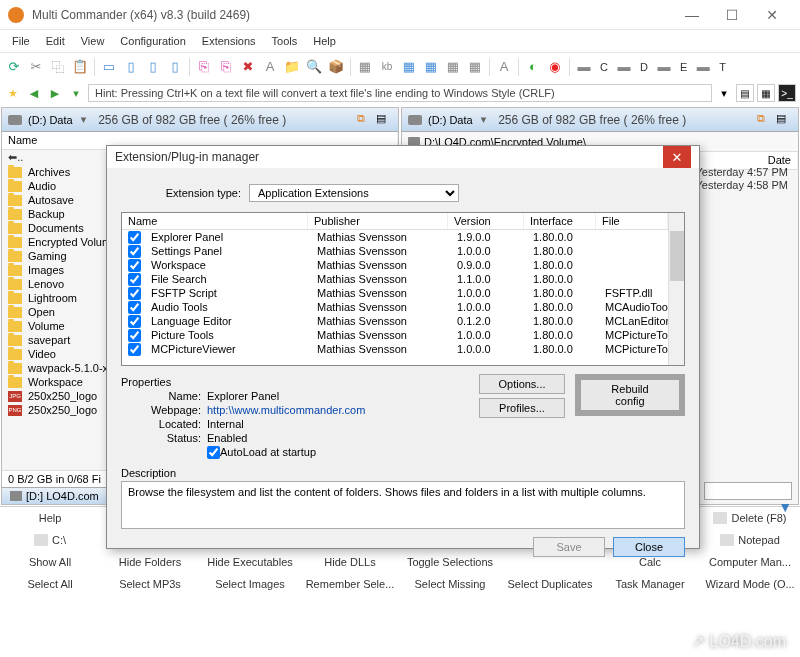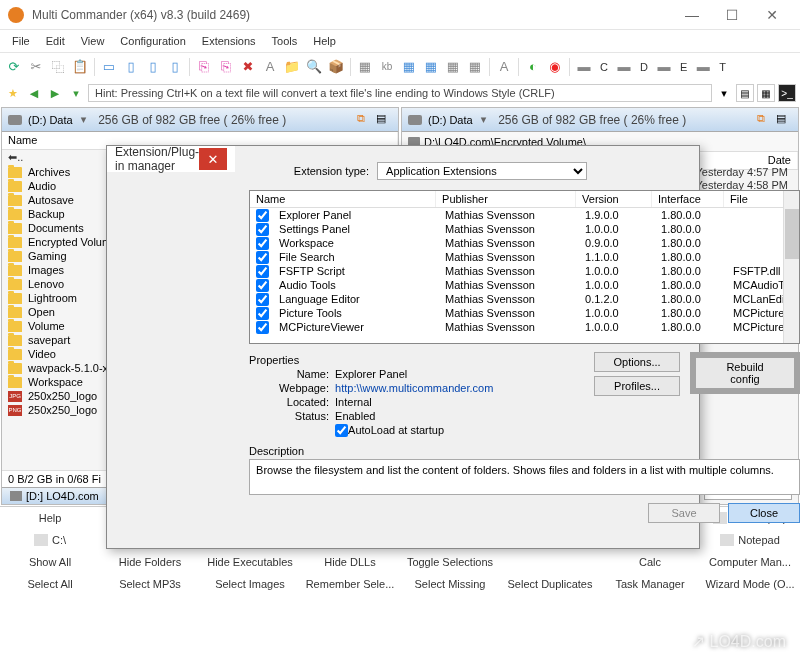--- a/index.html
+++ b/index.html
@@ -51,21 +51,21 @@
 .panel-tab { background: linear-gradient(#e8f0f8, #c2d8ef); border-top: 1px solid #aaa; padding: 2px 8px; display: flex; align-items: center; font-size: 11px; }
 .panel-tab .pi { width: 12px; height: 10px; background: #888; margin-right: 4px; }
 
 
 .cmdbar { display: flex; flex-direction: column; border-top: 1px solid #ccc; }
 .cmdrow { display: flex; height: 22px; }
 .cmdcell { flex: 1; display: flex; align-items: center; justify-content: center; gap: 4px; font-size: 11px; color: #333; }
 .cmdcell .ci { width: 14px; height: 12px; background: #ddd; }
 
 
-.dialog-overlay { position: absolute; left: 106px; top: 145px; width: 594px; height: 404px; background: #f0f0f0; border: 1px solid #888; box-shadow: 3px 3px 10px rgba(0,0,0,0.3); display: flex; flex-direction: row; }
+.dialog-overlay { position: absolute; left: 106px; top: 145px; width: 594px; height: 404px; background: #f0f0f0; border: 1px solid #888; box-shadow: 3px 3px 10px rgba(0,0,0,0.3); display: flex; flex-direction: column; }
 .dlg-title { height: 26px; background: #fff; display: flex; align-items: center; padding: 0 8px; }
 .dlg-title .t { flex: 1; font-size: 12px; color: #333; }
 .dlg-close { width: 28px; height: 22px; background: #ce3a2c; color: #fff; display: flex; align-items: center; justify-content: center; font-size: 13px; }
 .dlg-body { flex: 1; padding: 10px 14px; display: flex; flex-direction: column; }
 .dlg-row { display: flex; align-items: center; margin: 6px 0 10px 20px; }
 .dlg-row .lbl { width: 100px; text-align: right; margin-right: 8px; font-size: 11px; }
 .dlg-row select { width: 210px; font-size: 11px; padding: 1px 4px; background: #fff; border: 1px solid #aaa; }
 .ext-table { border: 1px solid #888; background: #fff; height: 154px; overflow: hidden; position: relative; }
 .ext-head { display: flex; background: #fff; border-bottom: 1px solid #ddd; font-size: 11px; }
 .ext-head .h { padding: 2px 6px; border-right: 1px solid #eee; }
@@ -90,21 +90,21 @@
 .props-left { flex: 1; }
 .props-left .prow { display: flex; font-size: 11px; margin: 2px 0; }
 .props-left .plbl { width: 80px; text-align: right; margin-right: 6px; }
 .props-left .pval { }
 .props-left .pval.link { color: #0645ad; }
 .props-btns { display: flex; flex-direction: column; gap: 4px; width: 86px; }
 .props-btns button { font-size: 11px; padding: 3px 6px; background: #e8e8e8; border: 1px solid #aaa; }
 .props-right { width: 110px; }
 .props-right button { font-size: 11px; padding: 3px 16px; background: #e8e8e8; border: 6px solid #a3a3a3; }
 .desc-label { font-size: 11px; margin-top: 6px; }
-.desc-box { border: 1px solid #aaa; background: #fff; padding: 4px 6px; font-size: 11px; height: 36px; margin-top: 2px; }
+.desc-box { border: 1px solid #aaa; background: #fff; padding: 4px 6px; font-size: 11px; height: 48px; margin-top: 2px; }
 .dlg-footer { display: flex; justify-content: flex-end; gap: 8px; margin-top: 8px; }
 .dlg-footer button { width: 72px; padding: 3px 0; font-size: 11px; border: 1px solid #aaa; }
 .dlg-footer .btn-close { background: #c9e0f7; border: 1px solid #4a90d9; }
 .dlg-footer .btn-save { background: #eee; color: #888; }
 
 .right-date-col { position: absolute; right: 12px; top: 165px; font-size: 11px; color: #333; text-align: right; }
 .right-date-col div { margin: 1px 0; }
 .filter-icon { position: absolute; right: 8px; bottom: 142px; color: #3a7ec2; font-size: 14px; }
 .right-box { position: absolute; right: 8px; bottom: 157px; width: 88px; height: 18px; border: 1px solid #aaa; background: #fff; }
 

